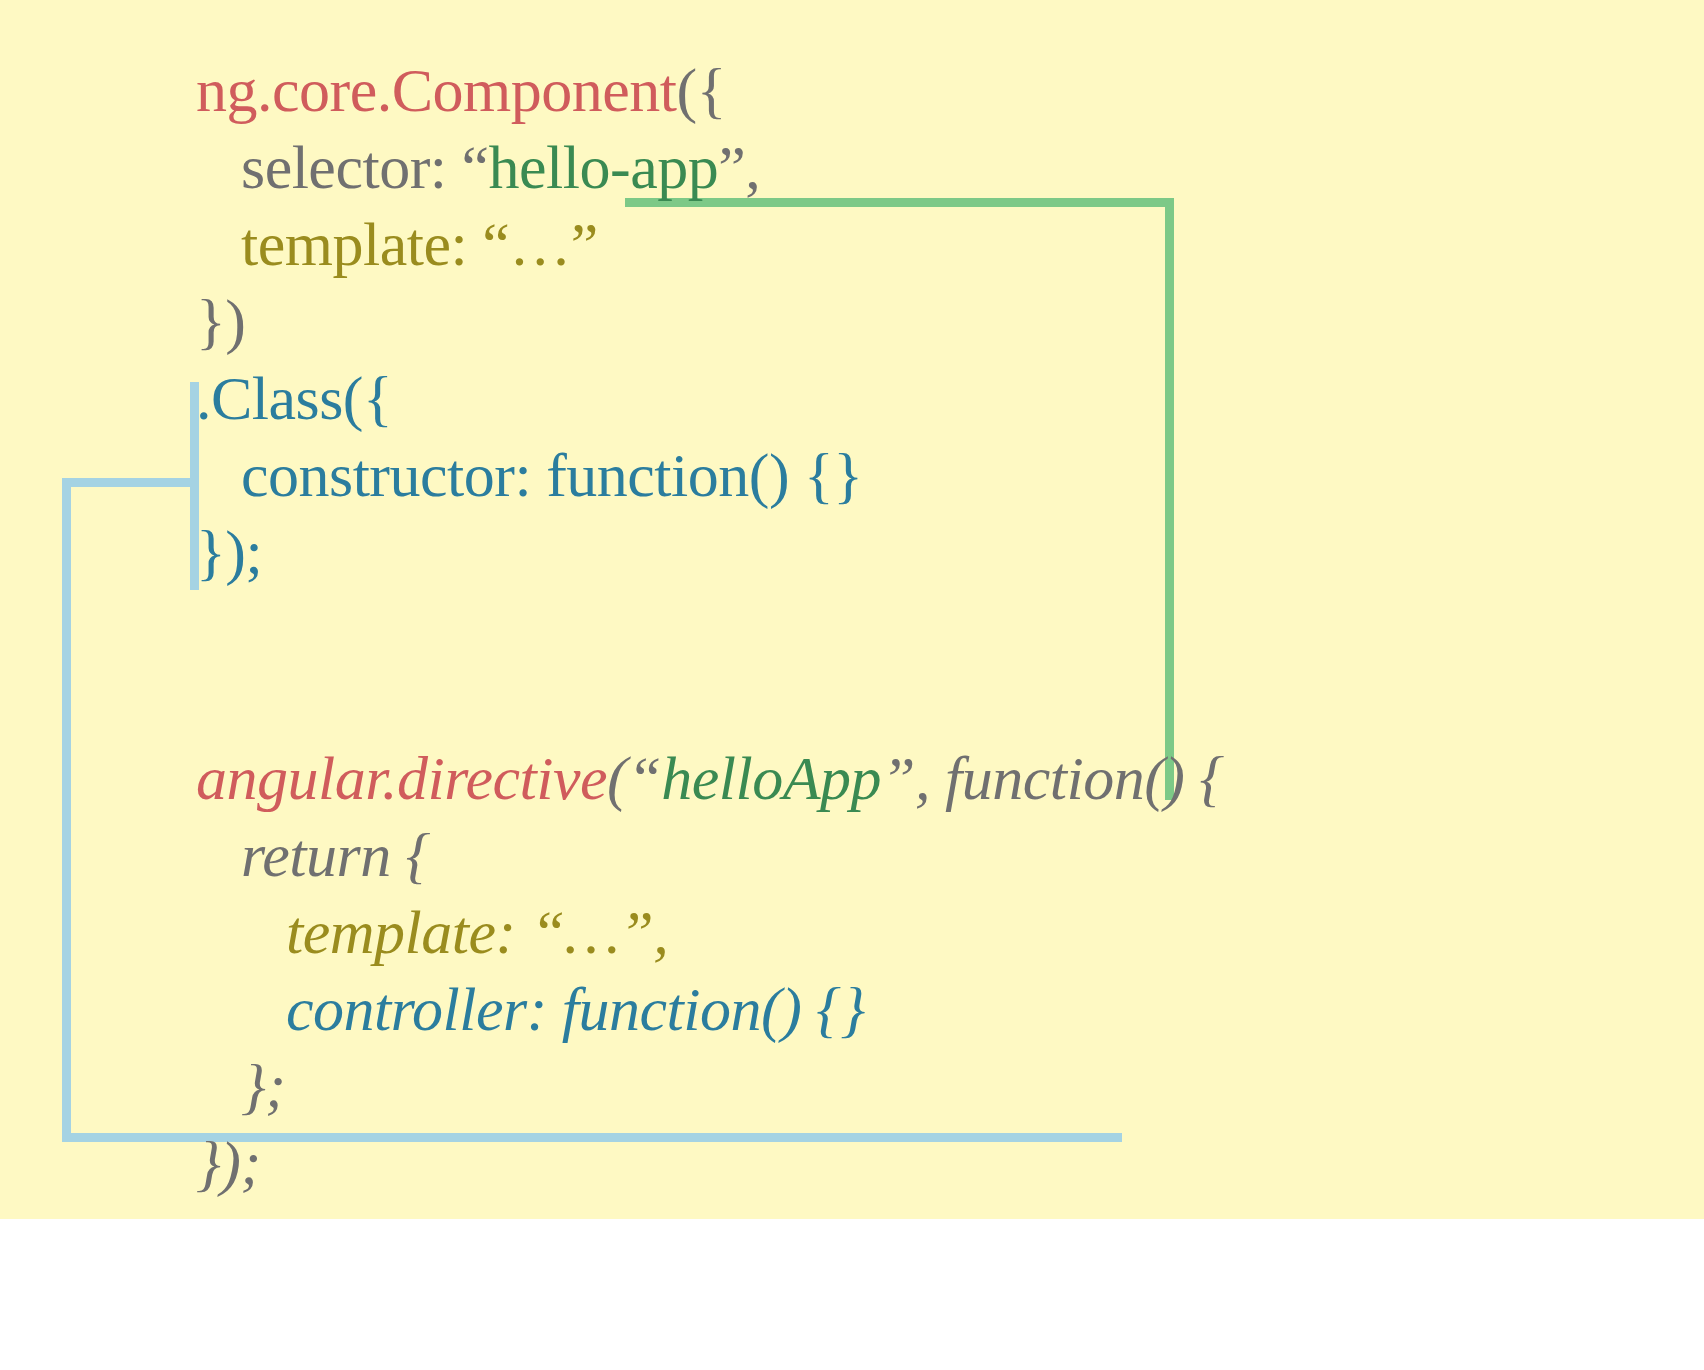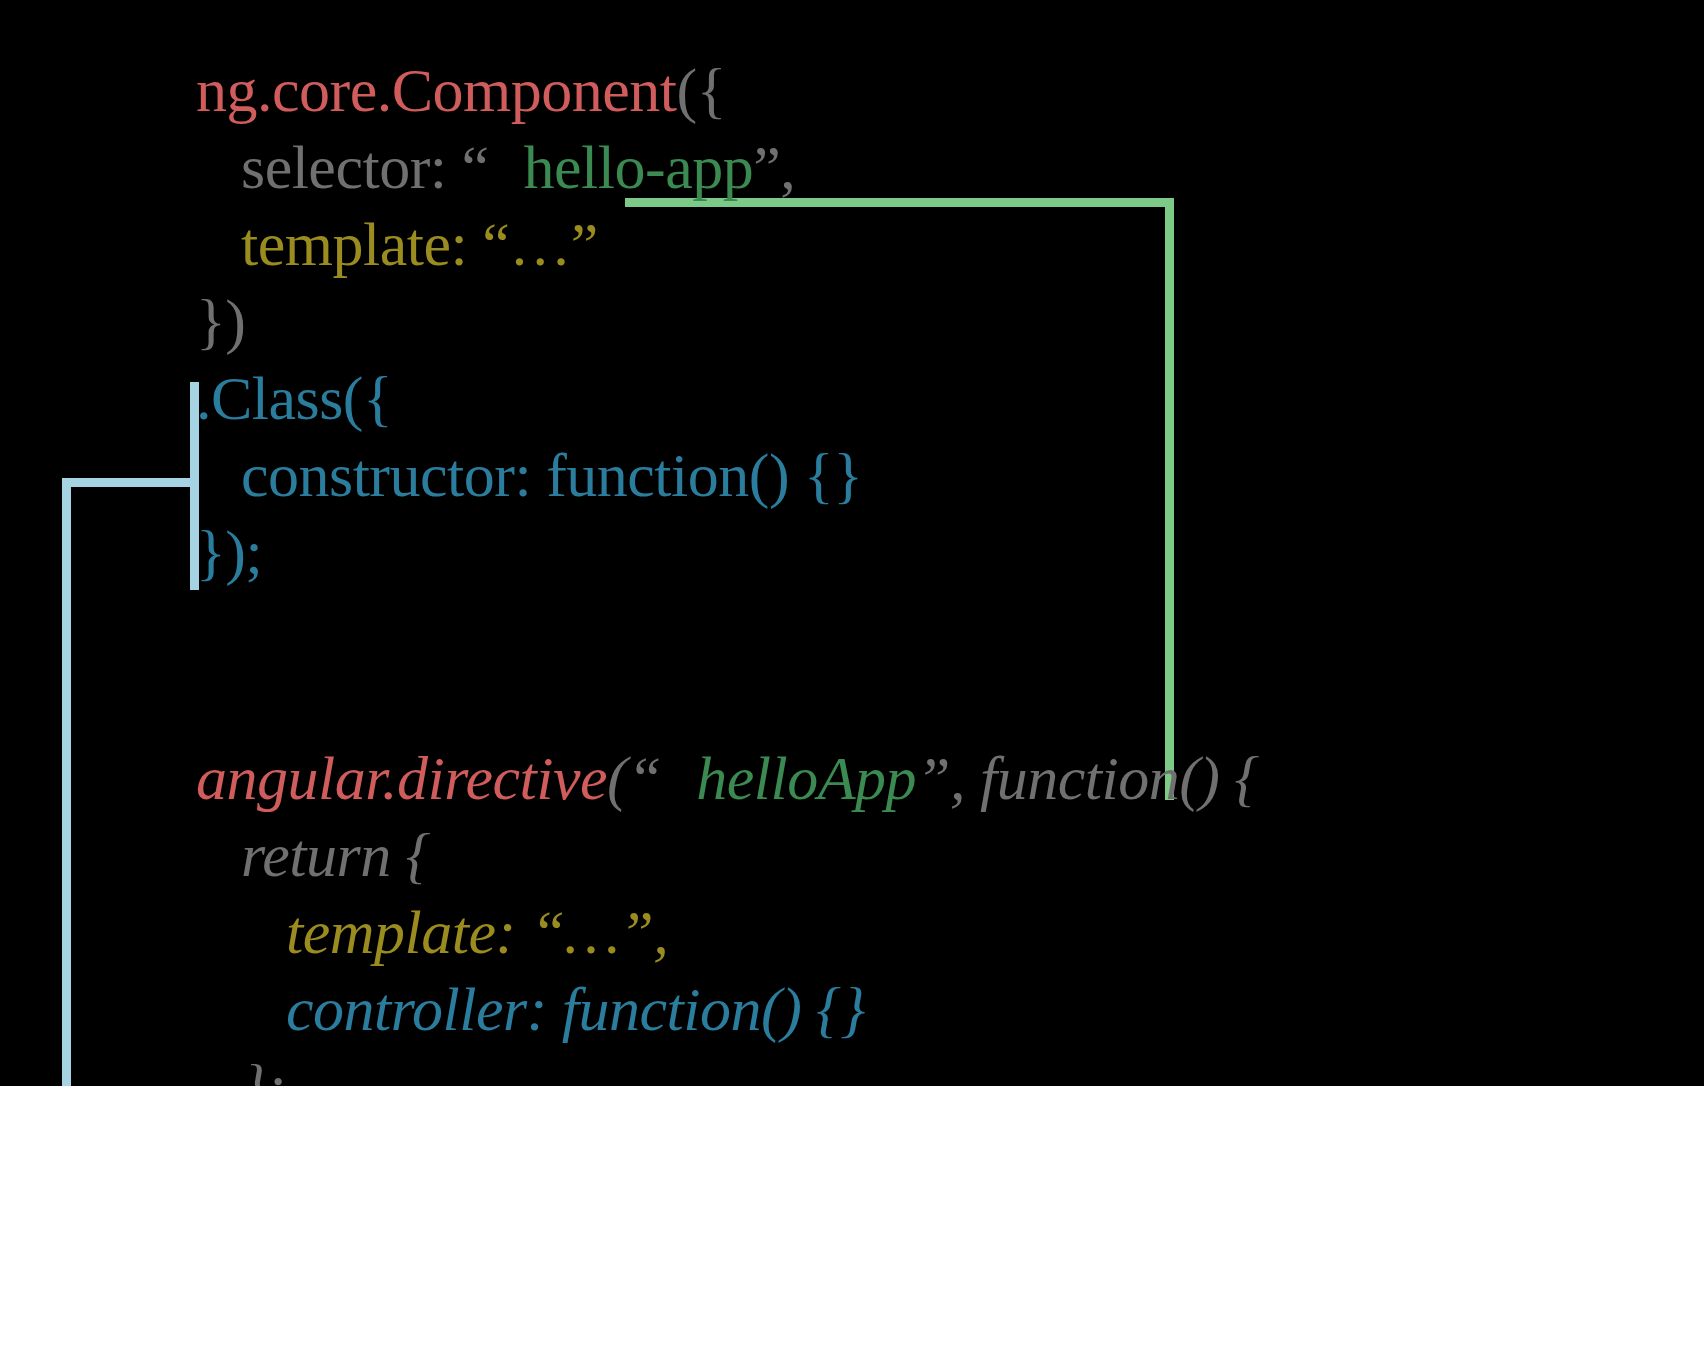--- a/index.html
+++ b/index.html
@@ -3,22 +3,22 @@
 <meta charset="utf-8">
 <style>
   html, body {
     margin: 0;
     padding: 0;
     background: #ffffff;
   }
   #canvas {
     position: relative;
     width: 1704px;
-    height: 1086px;
-    background: #000000;
+    height: 1219px;
+    background: #fef9c3;
     overflow: hidden;
     font-family: "Liberation Serif", "DejaVu Serif", serif;
   }
 
   
   .code-block {
     position: absolute;
     font-family: "Liberation Serif", "DejaVu Serif", serif;
     font-size: 62px;
     line-height: 77px;
@@ -26,21 +26,21 @@
     letter-spacing: -0.5px;
   }
   #block-component { left: 196px; top: 52px; }
   #block-directive { left: 196px; top: 740px; font-style: italic; }
 
   .code-line { display: block; white-space: pre; }
 
   
   .tok-red    { color: #d05c5c; }
   .tok-gray   { color: #707070; }
-  .tok-green  { color: #3a8a52; margin-left: 35px; }
+  .tok-green  { color: #3a8a52; }
   .tok-olive  { color: #9a8c1e; }
   .tok-teal   { color: #2b7d9e; }
 
   
   .conn {
     position: absolute;
     background: #a5d3e3;
   }
   .conn-green { background: #7dc987; }
 

